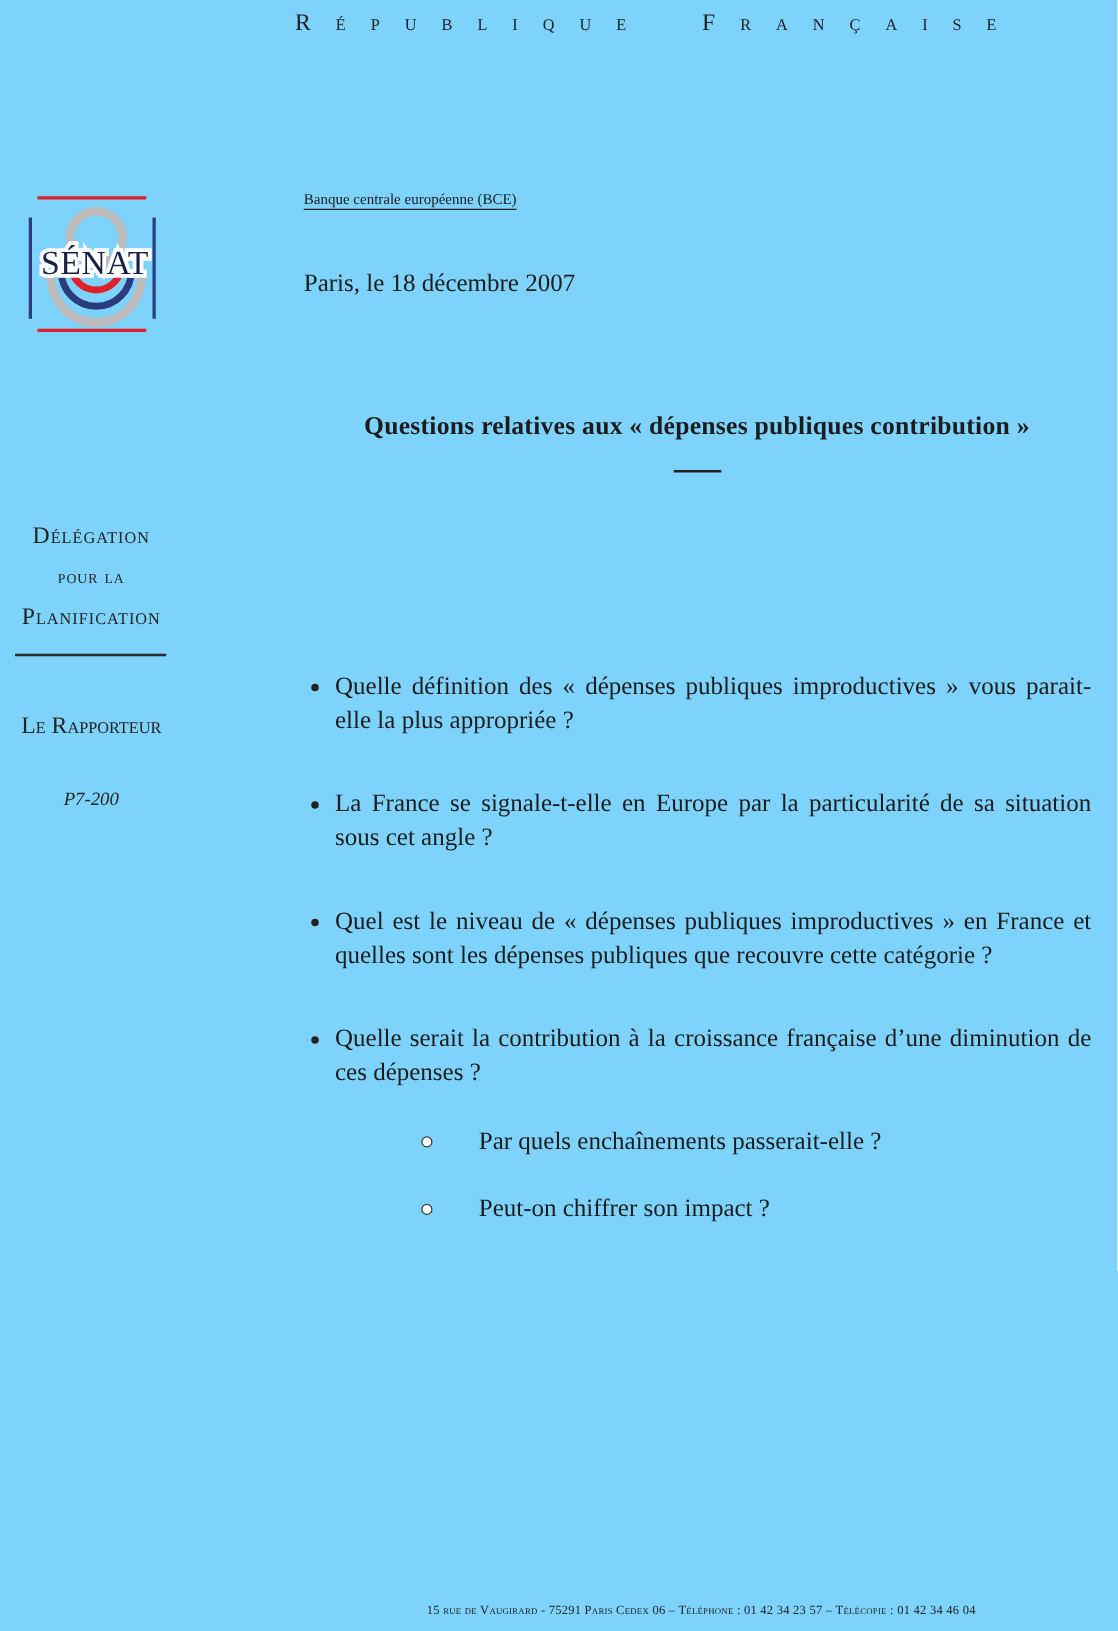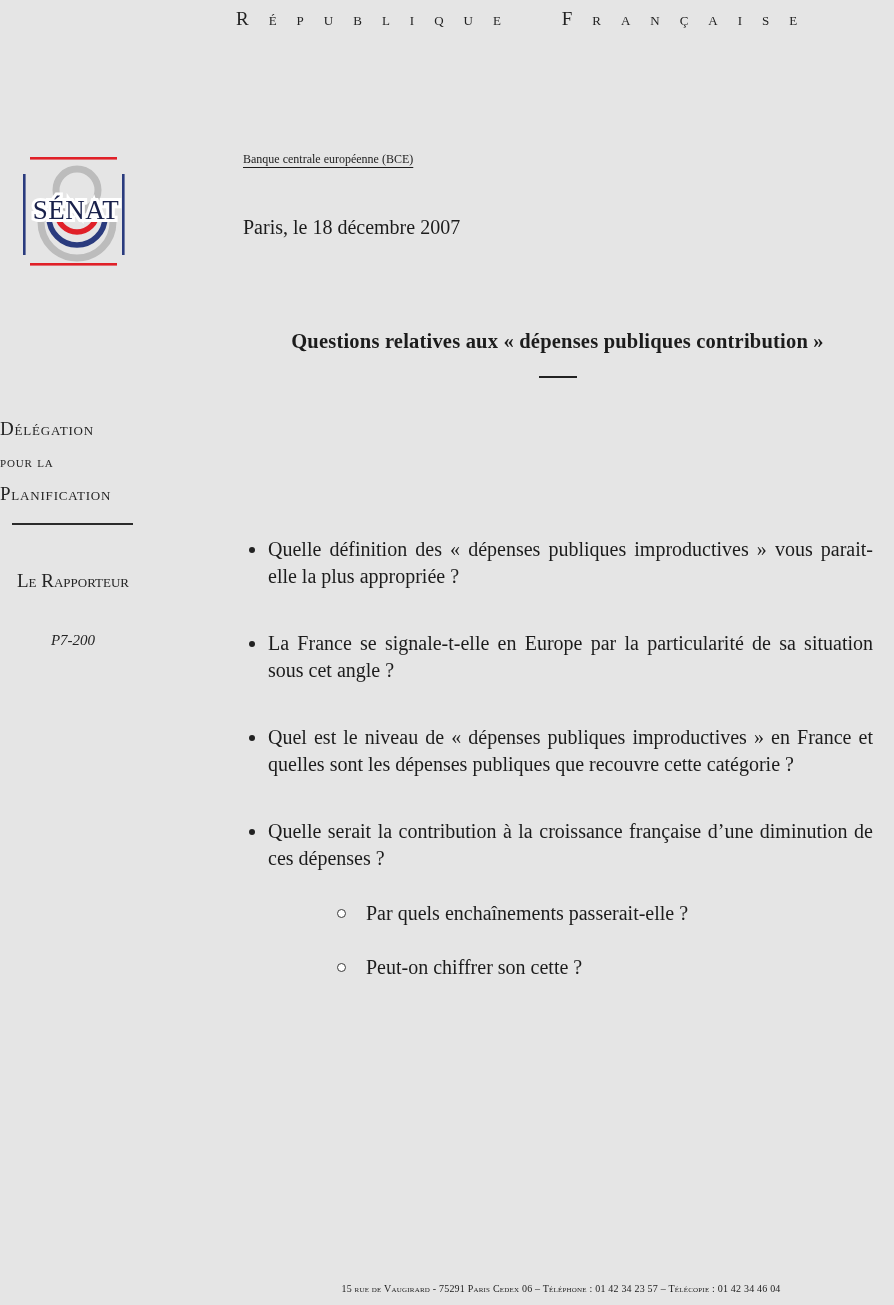--- a/index.html
+++ b/index.html
@@ -7,21 +7,21 @@
     --senat-navy:#2a3b7e;
     --senat-gray:#bcbcbc;
     --senat-dark:#18204a;
     --ink:#1c1c1c;
   }
   *{box-sizing:border-box;}
   html,body{margin:0;padding:0;background:#fff;}
   .page{
     position:relative;
     width:894px;height:1305px;
-    background:#e5e5e5;
+    background:#7dd3fc;
     font-family:"Liberation Serif","DejaVu Serif",serif;
     color:var(--ink);
     overflow:hidden;
   }
   
   .rf-header{
     position:absolute;left:236px;top:8px;
     font-size:19px;
     font-variant:small-caps;
     letter-spacing:20px;
@@ -52,21 +52,21 @@
     text-align:center;
     letter-spacing:0.2px;
   }
   .subject-rule{
     position:absolute;left:539px;top:376px;width:38px;height:2px;
     background:#222;
   }
   
   .sidebar{
     position:absolute;left:0;top:418px;width:146px;
-    text-align:left;
+    text-align:center;
   }
   .org1,.org3{
     font-variant:small-caps;font-size:19px;letter-spacing:0.8px;color:#242424;
   }
   .org2{
     font-variant:small-caps;font-size:16px;letter-spacing:0.8px;color:#242424;
     margin-top:13px;margin-bottom:12px;
   }
   .sidebar-rule{
     position:absolute;left:12px;top:523px;width:121px;height:2px;background:#2b2b2b;
@@ -108,21 +108,21 @@
     padding-left:29px;
     margin-bottom:27px;
   }
   .bullet-circle{
     position:absolute;left:0;top:9px;
     width:9px;height:9px;border-radius:50%;
     border:1.4px solid #3a3a3a;
     background:#fff;
   }
   .sq-text{
-    margin:0;
+    margin:17px;
     font-size:20px;line-height:27px;
   }
   
   .footer{
     position:absolute;left:237px;top:1283px;width:648px;
     font-variant:small-caps;
     font-size:10px;
     letter-spacing:0.2px;
     white-space:nowrap;
     text-align:center;
@@ -193,21 +193,21 @@
       <p class="q-text">Quelle serait la contribution à la croissance française d’une diminution de ces dépenses ?</p>
     </div>
 
     <div class="sub-questions">
       <div class="sq-item">
         <span class="bullet-circle"></span>
         <p class="sq-text">Par quels enchaînements passerait-elle ?</p>
       </div>
       <div class="sq-item">
         <span class="bullet-circle"></span>
-        <p class="sq-text">Peut-on chiffrer son cette ?</p>
+        <p class="sq-text">Peut-on chiffrer son impact ?</p>
       </div>
     </div>
 
   </div>
 
   <div class="footer">15 rue de Vaugirard - 75291 Paris Cedex 06  –  Téléphone : 01 42 34 23 57  –  Télécopie : 01 42 34 46 04</div>
 
 </div>
 
 </body></html>

